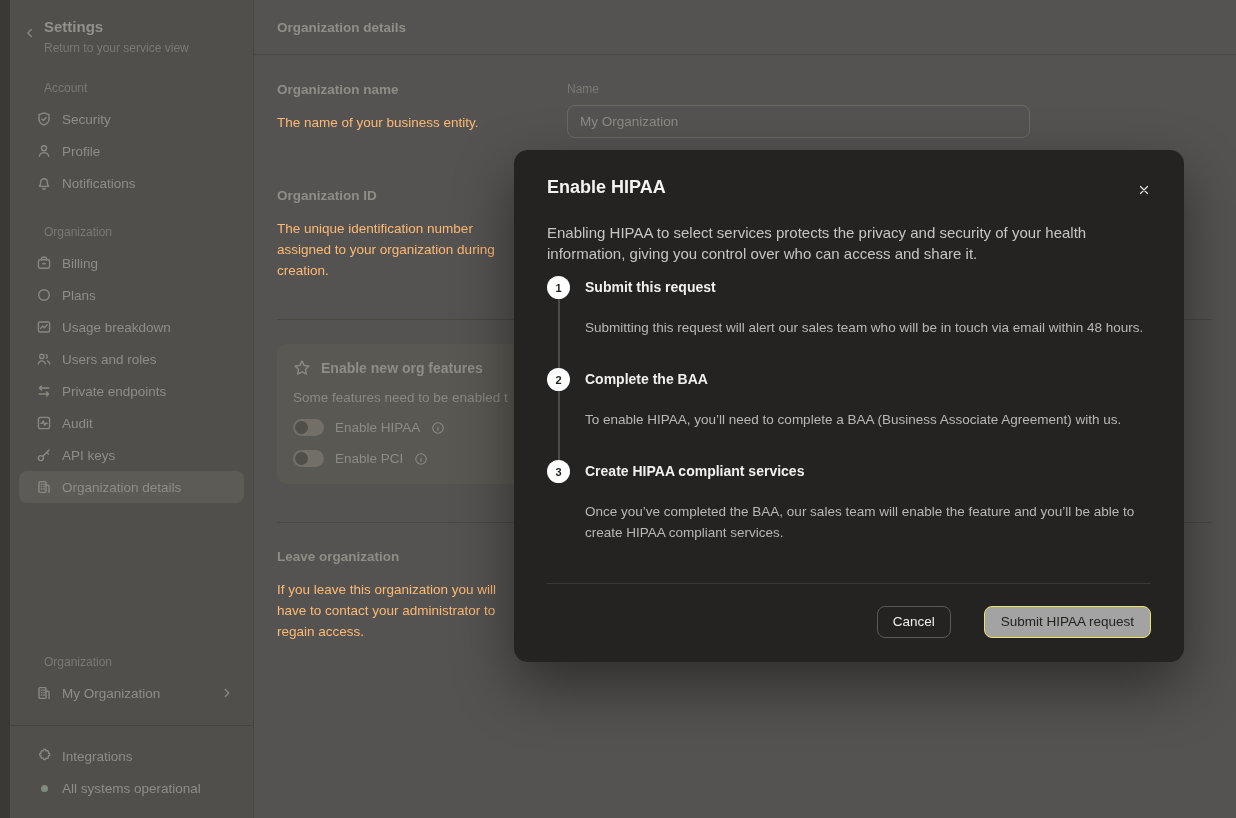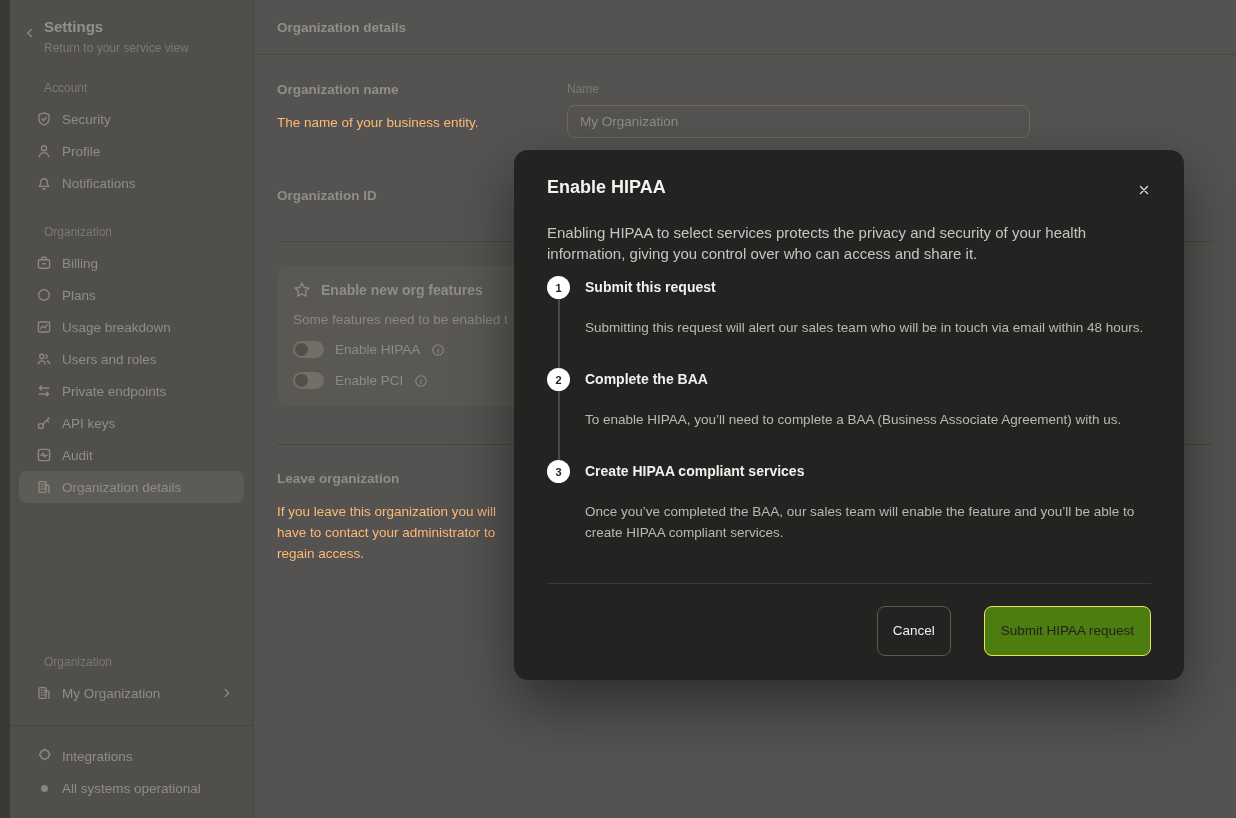--- a/index.html
+++ b/index.html
@@ -96,21 +96,21 @@
     width:23px; height:23px; border-radius:50%; background:#ffffff; color:#1d1d1b;
     font-size:11px; font-weight:bold; display:flex; align-items:center; justify-content:center;
     flex:none; position:relative; z-index:1;
   }
   .step-title { font-size:14px; font-weight:bold; color:#f1f0ee; margin-top:3px; }
   .step-body { font-size:13.5px; line-height:21px; color:#b9b8b4; margin-top:22px; max-width:560px; }
   .modal-divider { height:1px; background:#3a3937; margin-top:40px; }
   .modal-footer { display:flex; justify-content:flex-end; gap:33px; margin-top:22px; }
   .btn { border-radius:8px; font-size:13.5px; font-family:inherit; cursor:pointer; line-height:16px; }
   .btn-cancel { background:transparent; border:1px solid #5a5953; color:#f0efed; padding:7px 15px; }
-  .btn-submit { background:#4d7c0f; border:1px solid #e7e45e; color:#23231d; padding:16px 16px; font-weight:normal; }
+  .btn-submit { background:#a3a3a3; border:1px solid #e7e45e; color:#23231d; padding:7px 16px; font-weight:normal; }
 </style>
 </head>
 <body>
 
 <div class="edge-strip"></div>
 
 <aside class="sidebar">
   <div class="sb-header">
     <span class="back-btn">
       <svg width="14" height="14" viewBox="0 0 16 16" fill="none" stroke="currentColor" stroke-width="1.5" stroke-linecap="round" stroke-linejoin="round">
@@ -195,34 +195,34 @@
       <span class="icon">
           <svg width="16" height="16" viewBox="0 0 16 16" fill="none" stroke="currentColor" stroke-width="1.4" stroke-linecap="round" stroke-linejoin="round">
             <path d="M12.8 5H3.4M5.4 3 3.4 5l2 2M3.2 11h9.4M10.6 9l2 2-2 2"></path>
           </svg>
         </span>
       <span>Private endpoints</span>
     </div>
     <div class="sb-item">
       <span class="icon">
           <svg width="16" height="16" viewBox="0 0 16 16" fill="none" stroke="currentColor" stroke-width="1.4" stroke-linecap="round" stroke-linejoin="round">
+            <rect x="2.4" y="2.4" width="11.2" height="11.2" rx="2.2"></rect>
+            <path d="M4.9 8.3h1.3l1-2.3 1.6 4.2 1-1.9h1.3"></path>
+          </svg>
+        </span>
+      <span>Audit</span>
+    </div>
+    <div class="sb-item">
+      <span class="icon">
+          <svg width="16" height="16" viewBox="0 0 16 16" fill="none" stroke="currentColor" stroke-width="1.4" stroke-linecap="round" stroke-linejoin="round">
             <circle cx="4.9" cy="11.1" r="2.5"></circle>
             <path d="m6.8 9.2 6.3-6.3M10.7 5.3l1.8 1.8"></path>
           </svg>
         </span>
       <span>API keys</span>
-    </div>
-    <div class="sb-item">
-      <span class="icon">
-          <svg width="16" height="16" viewBox="0 0 16 16" fill="none" stroke="currentColor" stroke-width="1.4" stroke-linecap="round" stroke-linejoin="round">
-            <rect x="2.4" y="2.4" width="11.2" height="11.2" rx="2.2"></rect>
-            <path d="M4.9 8.3h1.3l1-2.3 1.6 4.2 1-1.9h1.3"></path>
-          </svg>
-        </span>
-      <span>Audit</span>
     </div>
     <div class="sb-item selected">
       <span class="icon">
           <svg width="16" height="16" viewBox="0 0 16 16" fill="none" stroke="currentColor" stroke-width="1.4" stroke-linecap="round" stroke-linejoin="round">
             <rect x="3" y="2.6" width="7" height="10.8" rx="1"></rect>
             <path d="M10 6.2h2.2c.5 0 .8.3.8.8v6.4M5.3 5.2h.7M7.8 5.2h.7M5.3 7.6h.7M7.8 7.6h.7M5.3 10h.7M7.8 10h.7"></path>
           </svg>
         </span>
       <span>Organization details</span>
     </div>
@@ -281,20 +281,21 @@
       </div>
       <div>
         <div class="field-label">Name</div>
         <input class="field-input" type="text" value="My Organization" style="">
       </div>
     </section>
 
     <section class="sec">
       <div>
         <div class="sec-title">Organization ID</div>
+        <div class="sec-desc">The unique identification number assigned to your organization during creation.</div>
       </div>
       <div></div>
     </section>
 
     <div class="divider"></div>
 
     <div class="feature-card">
       <div class="card-title">
         <span class="icon">
             <svg width="18" height="18" viewBox="0 0 16 16" fill="none" stroke="currentColor" stroke-width="1.3" stroke-linecap="round" stroke-linejoin="round">

